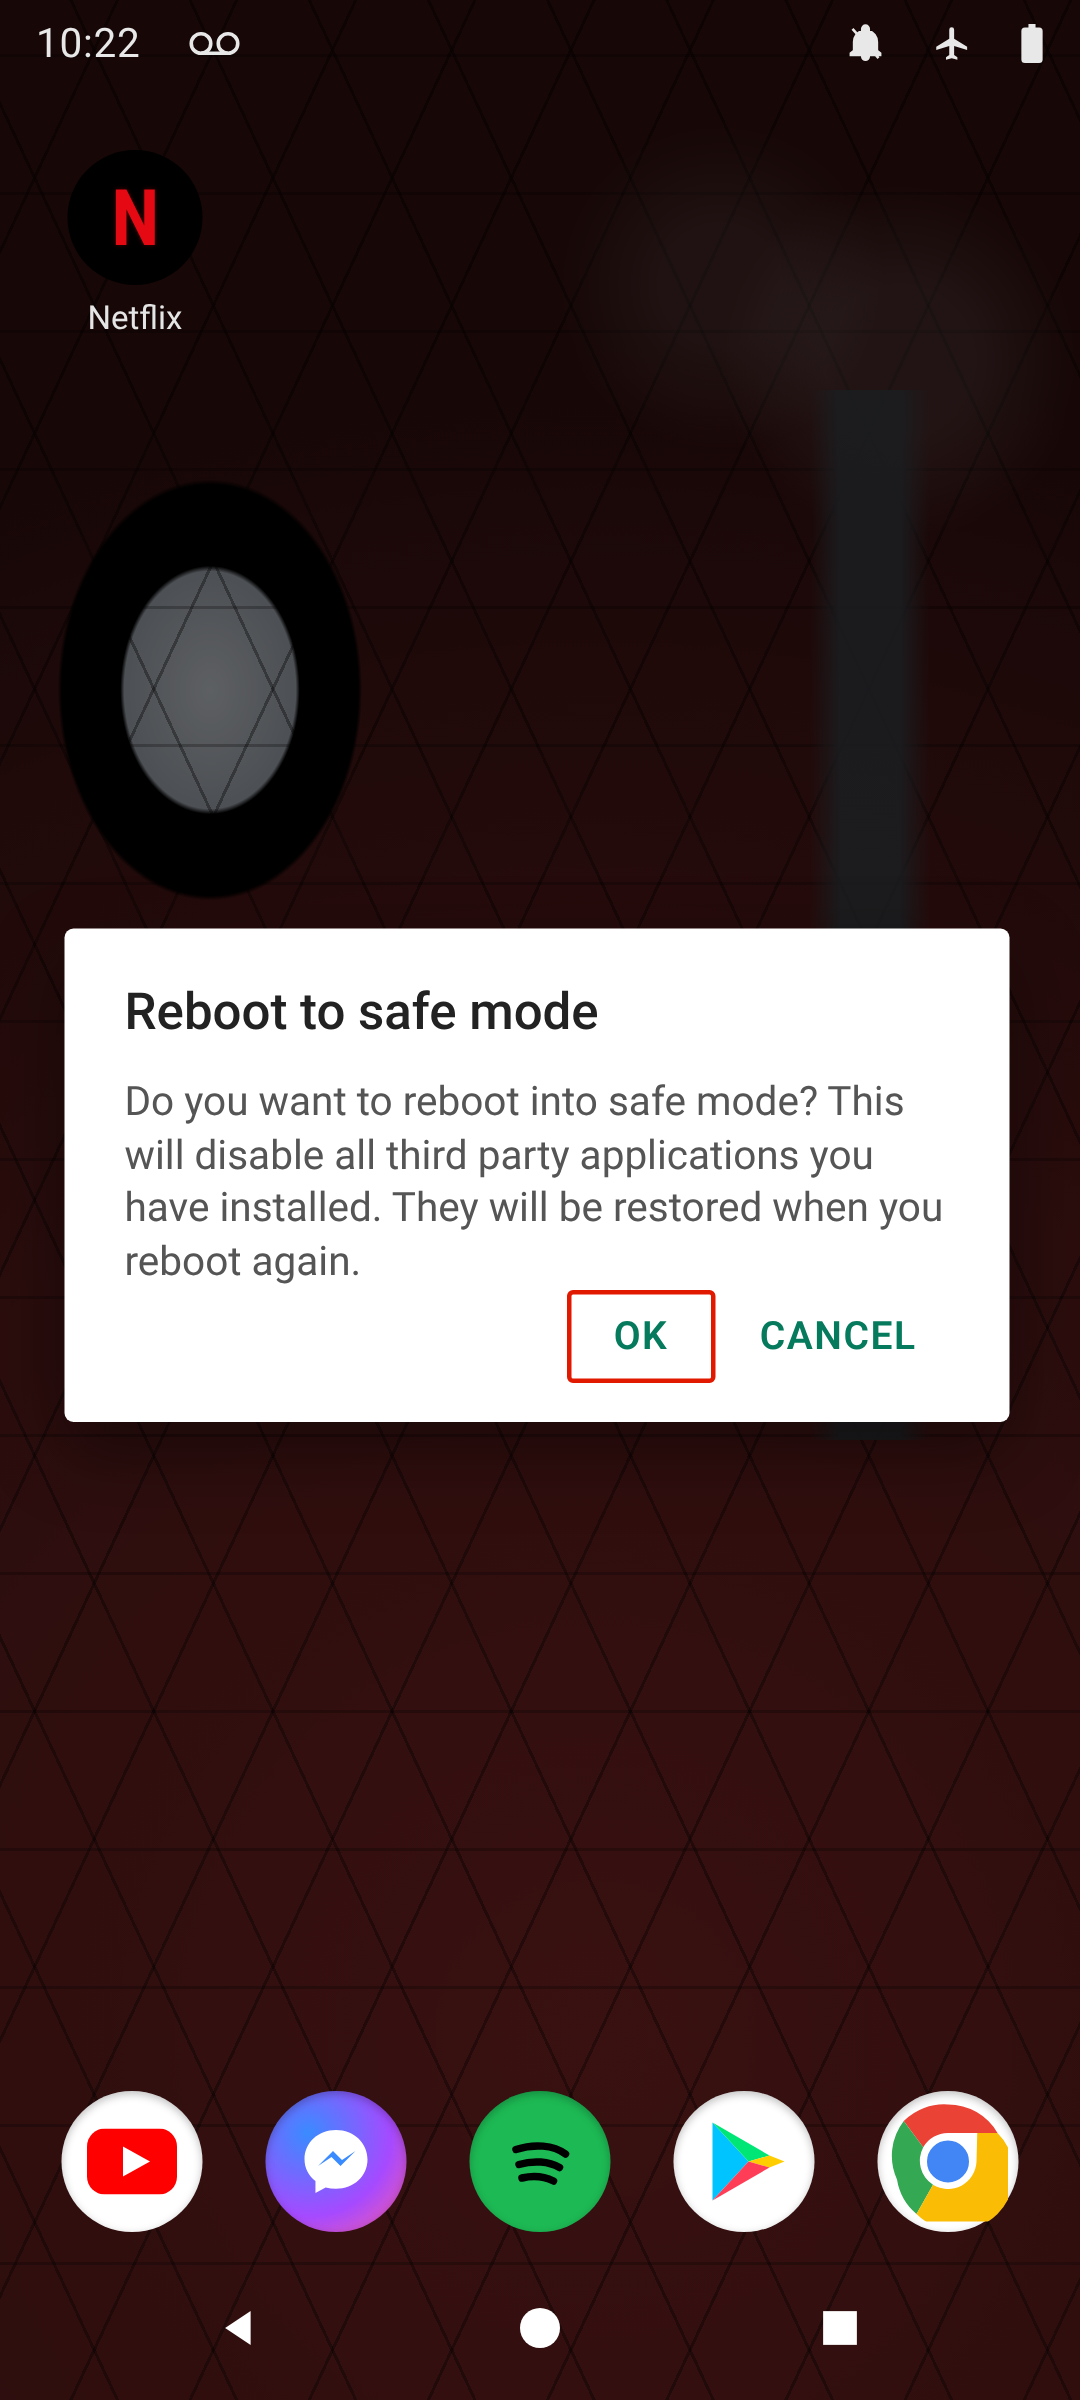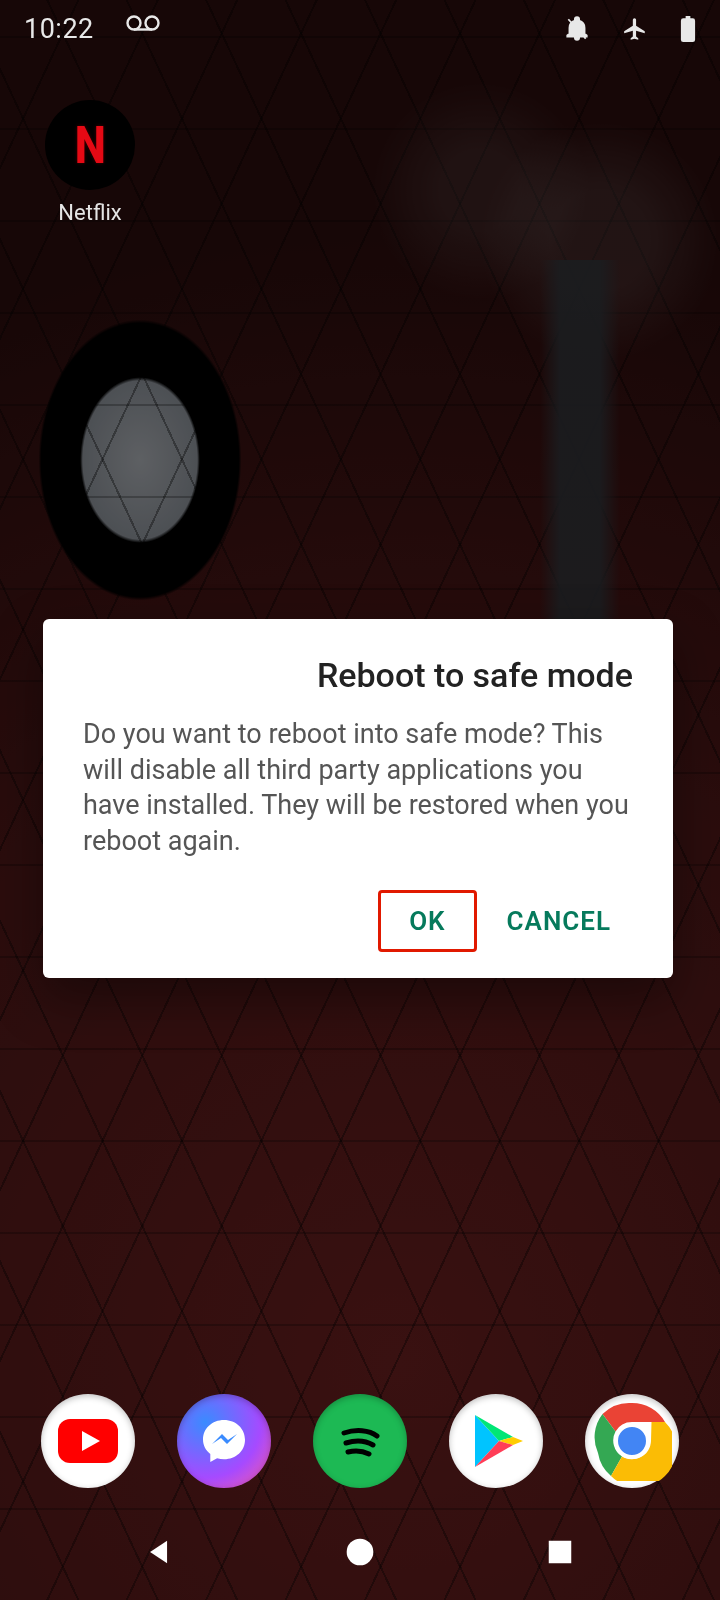--- a/index.html
+++ b/index.html
@@ -37,21 +37,21 @@
     position:absolute; inset:0;
     background:rgba(0,0,0,.55);
   }
 
   
   .status-bar {
     position:absolute; top:0; left:0; right:0; height:58px;
     display:flex; align-items:center; justify-content:space-between;
     padding:0 24px; color:#e8e8e8; font-size:27px; letter-spacing:.5px;
   }
-  .status-left, .status-right { display:flex; align-items:flex-start; gap:32px; }
+  .status-left, .status-right { display:flex; align-items:center; gap:32px; }
   .status-right svg, .status-left svg { display:block; }
 
   
   .app-grid {
     position:absolute; top:100px; left:30px;
   }
   .app-icon {
     width:120px; display:flex; flex-direction:column; align-items:center; gap:10px;
     color:#e5e5e5; font-size:22px;
   }
@@ -92,24 +92,23 @@
   }
   .nav-btn { width:120px; height:60px; display:flex; align-items:center; justify-content:center; }
 
   
   .dialog {
     position:absolute; left:43px; right:47px; top:619px;
     background:#fff; border-radius:6px;
     padding:36px 40px 26px;
     box-shadow:0 20px 50px rgba(0,0,0,.4);
   }
-  .dialog-title { font-size:34px; font-weight:500; color:#222; margin-bottom:22px;text-align:right; }
+  .dialog-title { font-size:34px; font-weight:500; color:#222; margin-bottom:22px; }
   .dialog-body {
     font-size:27px; line-height:1.32; color:#555;
-    margin-bottom:30px;
   }
   .dialog-actions {
     display:flex; justify-content:flex-end; gap:8px;
   }
   .dialog-btn {
     border:none; background:none; cursor:pointer;
     font-size:26px; font-weight:600; letter-spacing:1px;
     color:#067a5c; padding:16px 22px; border-radius:4px;
   }
   .dialog-btn.ok-highlight {

